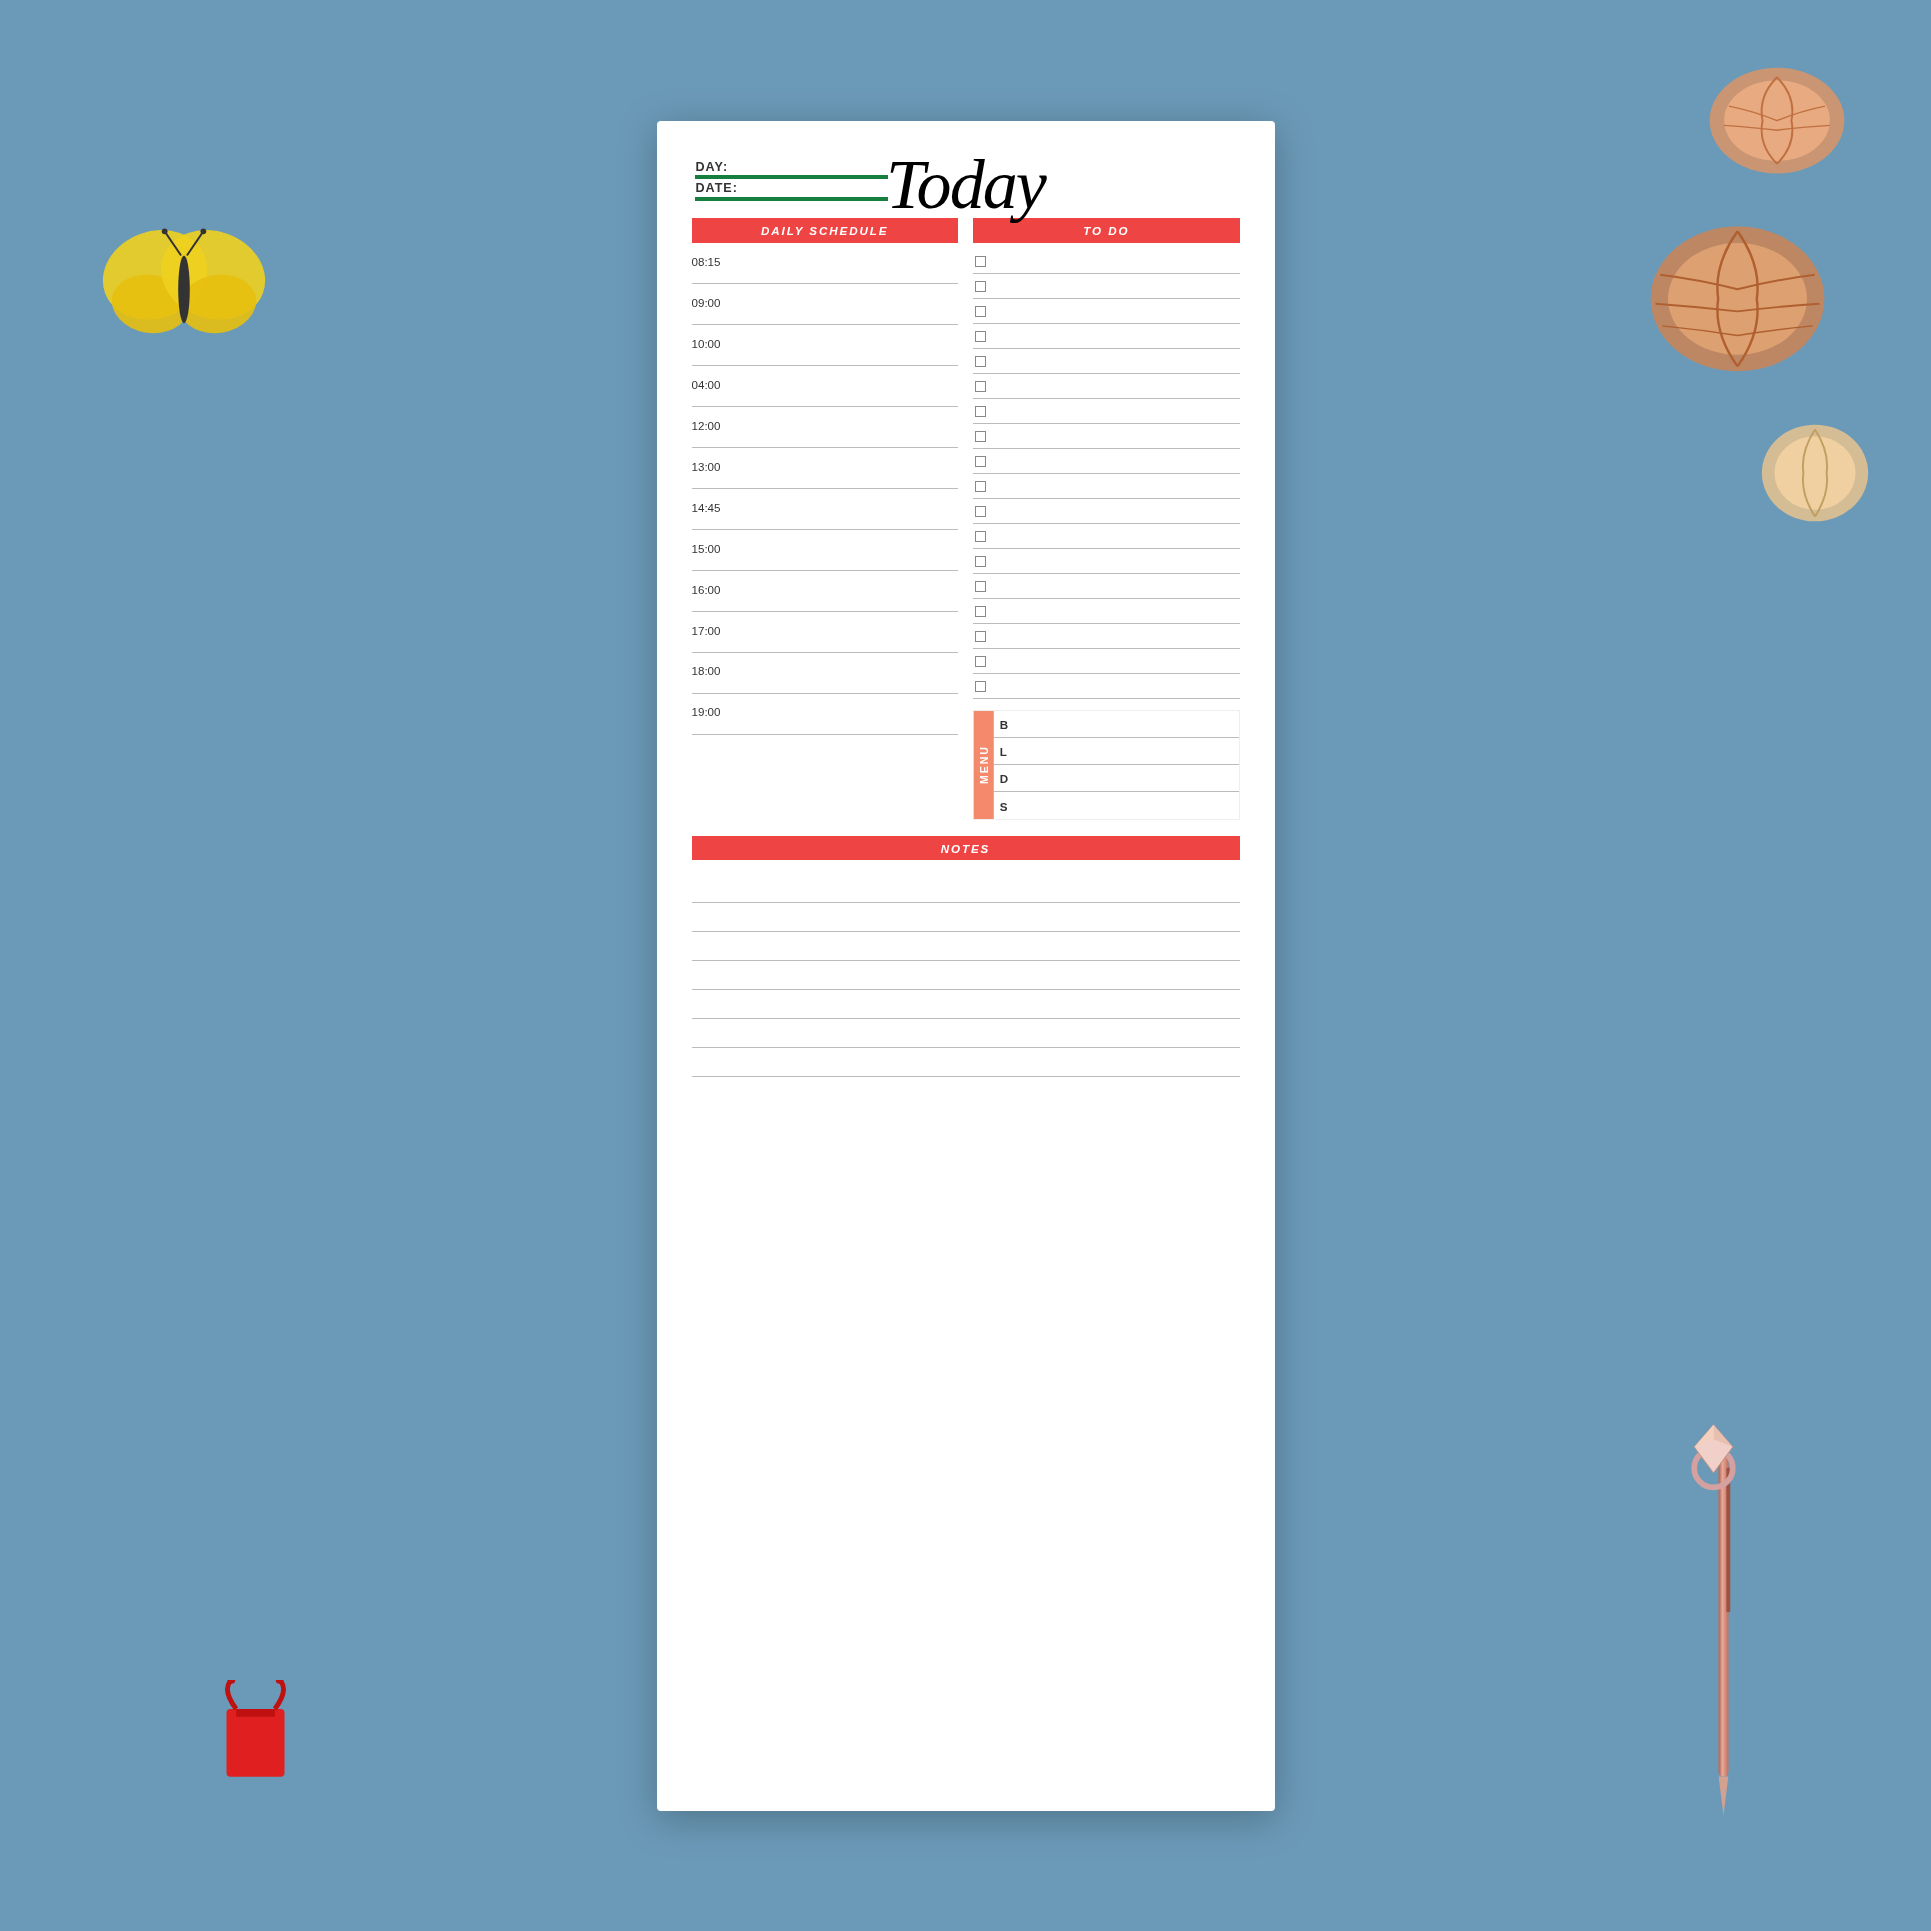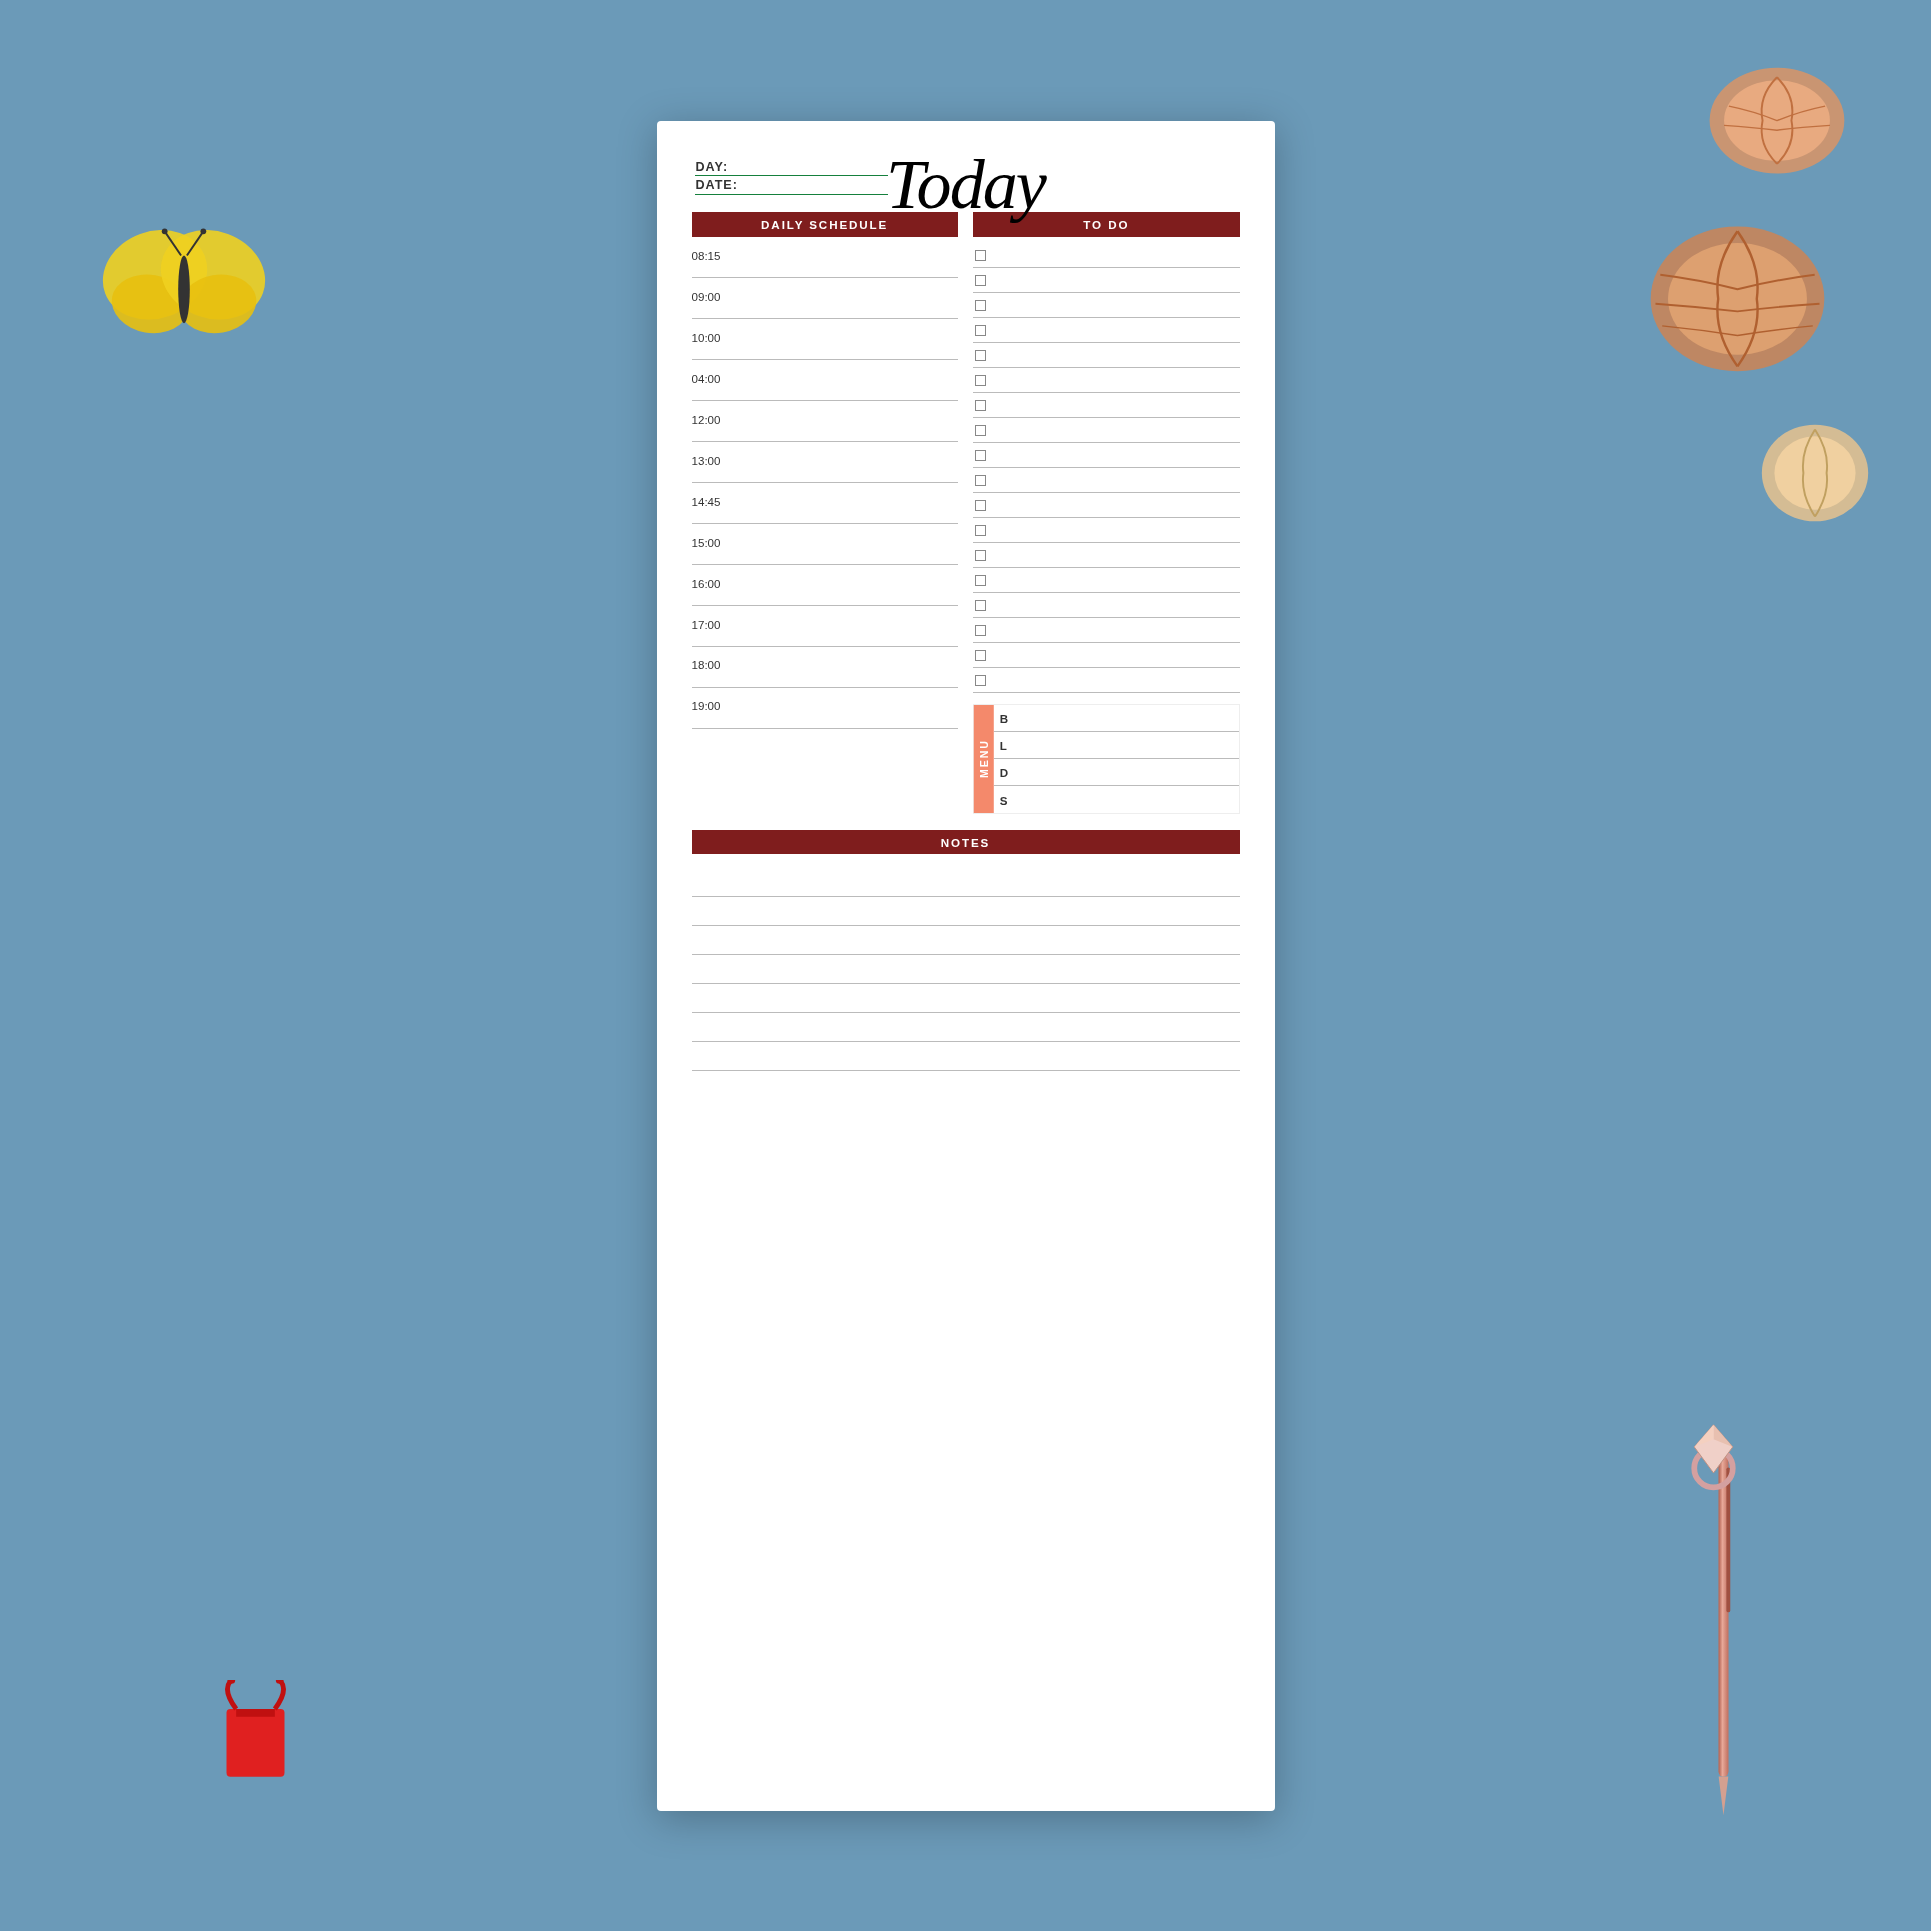--- a/index.html
+++ b/index.html
@@ -112,48 +112,49 @@
       padding-left: 3.9px;
     }
 
     .day-line, .date-line {
       font-size: 12.6px;
       color: #333;
       letter-spacing: 1px;
       font-weight: bold;
       margin-bottom: 1.9px;
       padding-bottom: 1.9px;
-      border-bottom: 1px solid #15803d;
+      border-bottom: 4px solid #15803d;
       width: 193px;
     }
 
     
     .two-col {
       display: flex;
       gap: 15.4px;
     }
 
     .left-col {
       flex: 1;
     }
 
     .right-col {
       flex: 1;
     }
 
     
     .section-header {
-      background-color: #7f1d1d;
+      background-color: #ef4444;
       color: white;
       text-align: center;
       font-size: 11.6px;
       font-weight: bold;
       letter-spacing: 1.9px;
       padding: 5.8px 0;
       margin-bottom: 5.8px;
+      font-style: italic;
     }
 
     
     .schedule-item {
       margin-bottom: 0;
     }
 
     .time-label {
       font-size: 11.6px;
       color: #333;

